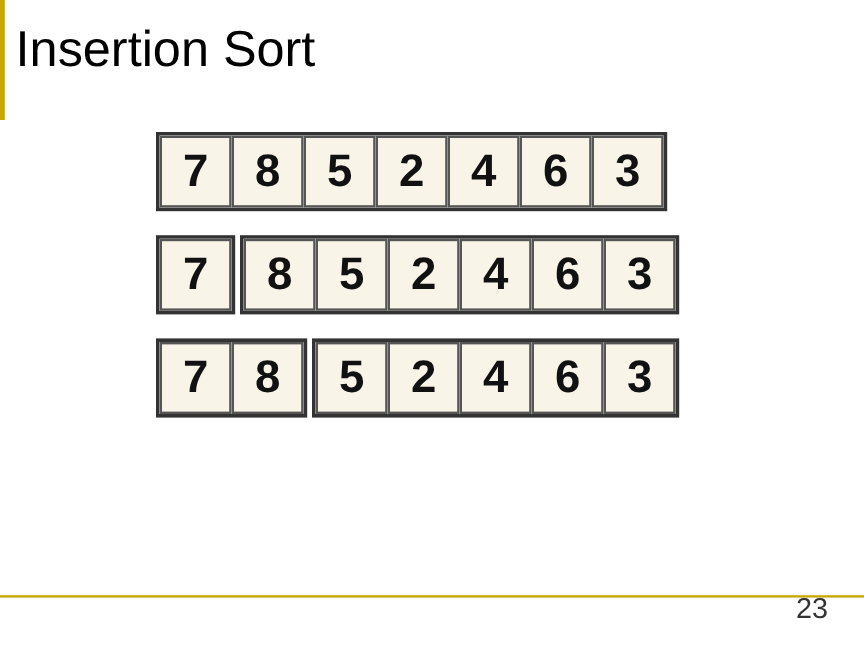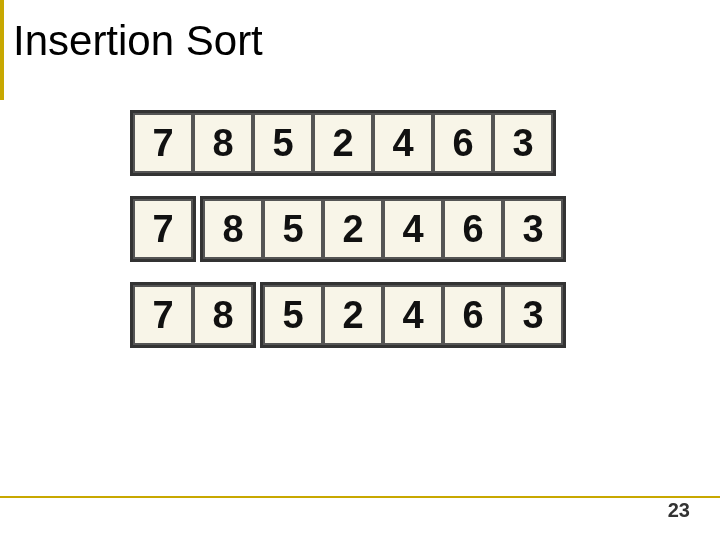--- a/index.html
+++ b/index.html
@@ -58,23 +58,22 @@
       color: #111111;
     }
 
     
     
 
     .page-number {
       position: absolute;
       bottom: 18px;
       right: 30px;
-      font-size: 20px;
+      font-size: 24px;
       color: #333333;
-      font-weight: bold;
     }
 
     .bottom-line {
       position: absolute;
       bottom: 42px;
       left: 0;
       right: 0;
       height: 2px;
       background: #c8a800;
     }

